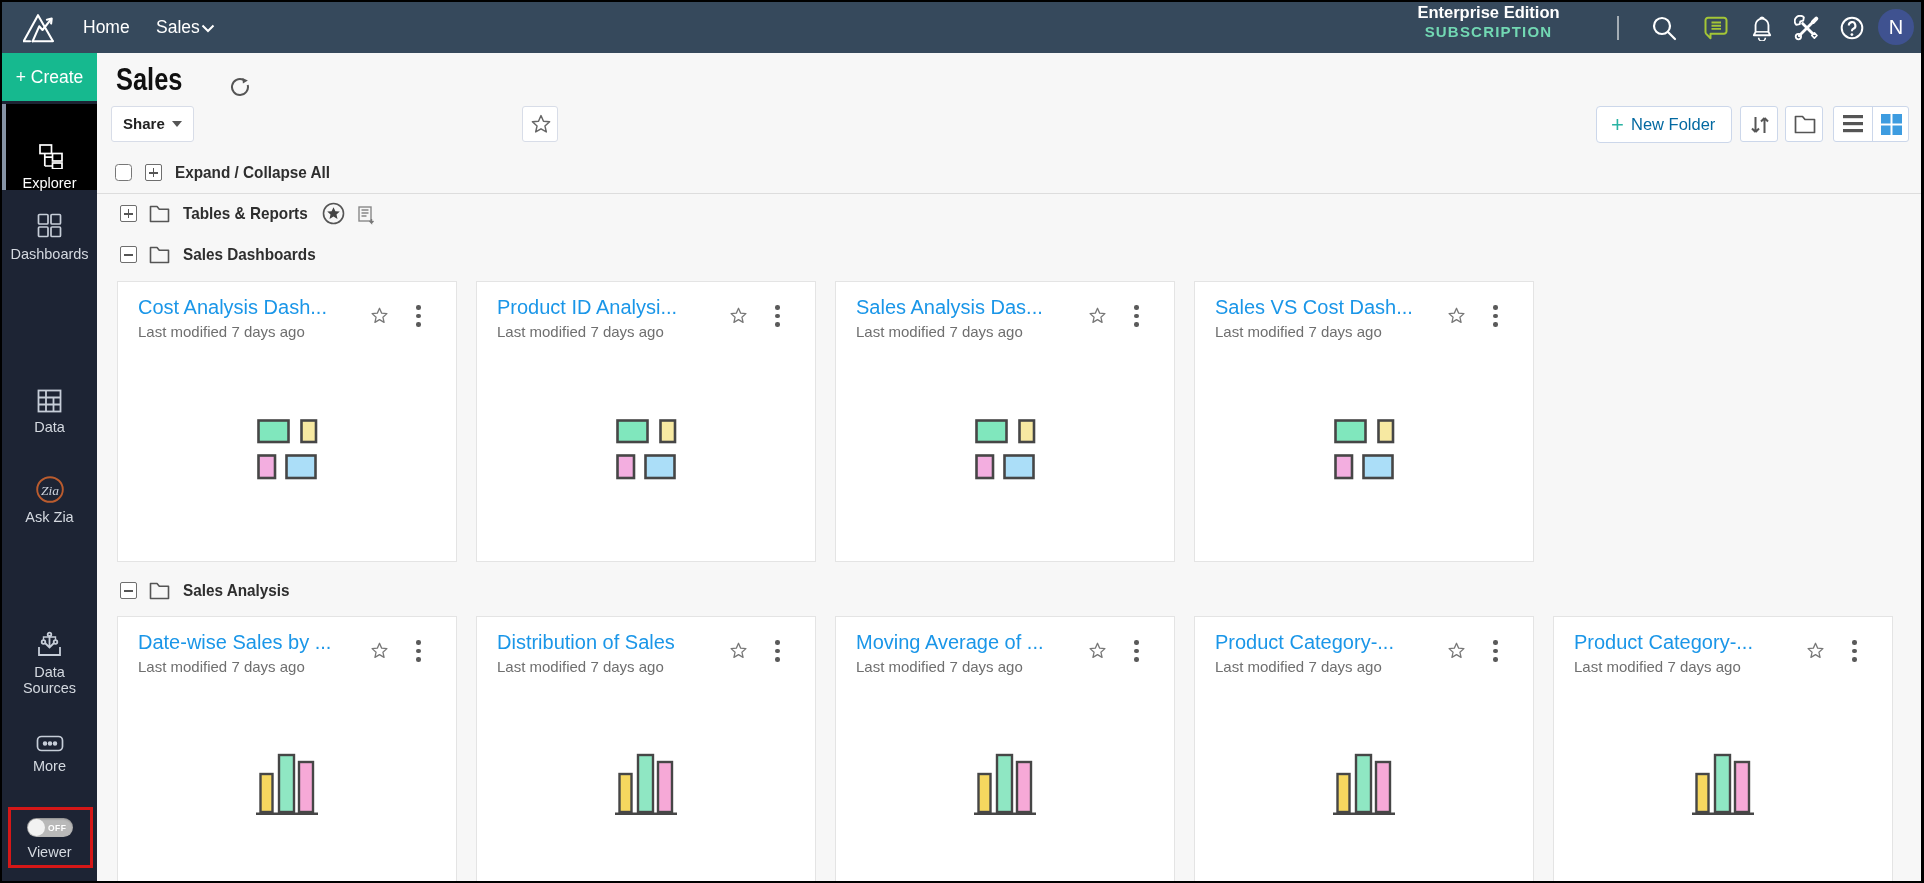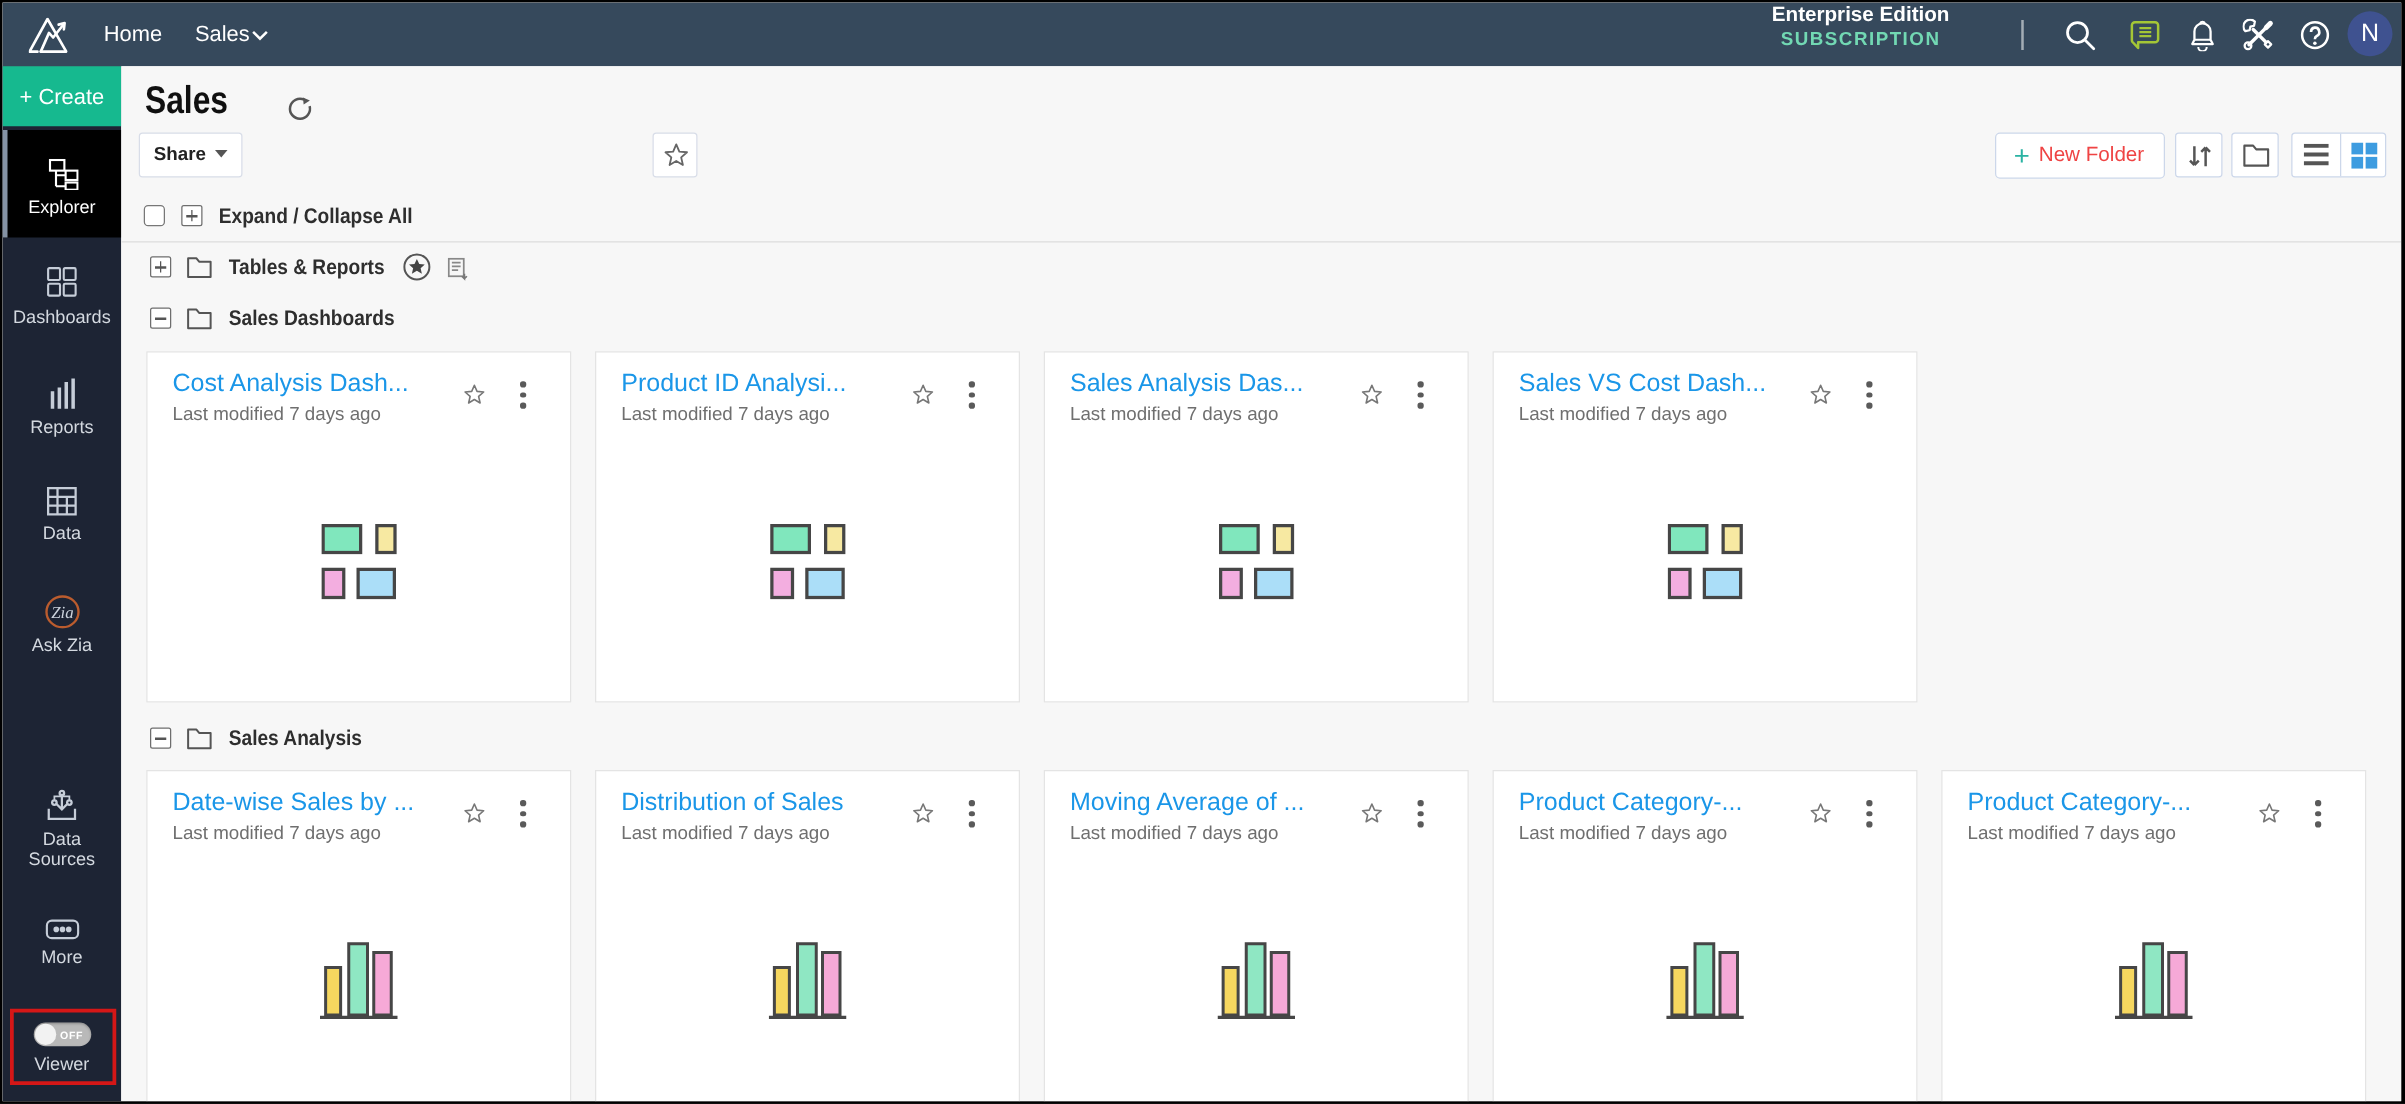--- a/index.html
+++ b/index.html
@@ -88,43 +88,37 @@
       </svg>
     <svg class="tbicon" style="left:1837px;" viewBox="0 0 26 26" fill="none" stroke="#fff" stroke-width="2">
         <circle cx="13" cy="13" r="10.3"></circle>
         <path d="M9.8 10.6 a3.3 3.5 0 1 1 4.6 3.2 q-1.5 0.7 -1.5 2.5" stroke-width="2.1"></path>
         <circle cx="12.9" cy="19.6" r="1.4" fill="#fff" stroke="none"></circle>
       </svg>
     <div class="avatar">N</div>
   </div>
   <div id="sidebar">
     <div class="create">+ Create</div>
-    <div class="sitem sel" style="top:51px; height:86px; padding-top:23px;">
+    <div class="sitem sel" style="top:51px; height:86px; padding-top:40px;">
       <svg width="26" height="25" viewBox="0 0 26 25" fill="none" stroke="#fff" stroke-width="1.7">
           <rect x="3" y="1" width="11.5" height="8.5"></rect>
           <rect x="15.5" y="9.5" width="9.5" height="7.5"></rect>
           <rect x="15.5" y="19" width="9.5" height="5.8"></rect>
           <path d="M7.8 9.5 V22 M7.8 13.2 H15.5 M7.8 22 H15.5"></path>
         </svg>
       Explorer
     </div>
     <div class="sitem" style="top:137px; height:84px; padding-top:23px;">
       <svg width="25" height="25" viewBox="0 0 25 25" fill="none" stroke="#c6cdd8" stroke-width="1.7" style="margin-bottom:8px;">
           <rect x="1.5" y="1.5" width="9.5" height="9.5" rx="1"></rect>
           <rect x="14" y="1.5" width="9.5" height="9.5" rx="1"></rect>
           <rect x="1.5" y="14" width="9.5" height="9.5" rx="1"></rect>
           <rect x="14" y="14" width="9.5" height="9.5" rx="1"></rect>
         </svg>
       Dashboards
-    </div>
-    <div class="sitem" style="top:221px; height:84px; padding-top:28px;">
-      <svg width="22" height="26" viewBox="0 0 22 26" fill="none" stroke="#c6cdd8" stroke-width="2.8">
-          <path d="M3 25 V11 M8.5 25 V8 M14 25 V3.5 M19.5 25 V0.8"></path>
-        </svg>
-      Reports
     </div>
     <div class="sitem" style="top:301px; height:86px; padding-top:35px;">
       <svg width="25" height="24" viewBox="0 0 25 24" fill="none" stroke="#c6cdd8" stroke-width="1.8">
           <rect x="1.5" y="1.5" width="22" height="21"></rect>
           <path d="M1.5 8.5 h22 M1.5 15.5 h22 M9 1.5 v21 M16.5 8.5 v14"></path>
         </svg>
       Data
     </div>
     <div class="sitem" style="top:381px; height:90px; padding-top:42px;">
       <svg width="28" height="27" viewBox="0 0 28 27" fill="none">
@@ -169,21 +163,21 @@
         <path d="M12.4 0.9 L17.9 3.4 L12.9 6.5 Z" fill="#555" stroke="none"></path>
       </svg>
     <div class="btn" style="left:14px; width:83px; font-size:15px; font-weight:bold; color:#222; text-align:center; line-height:34px;">Share <span style="display:inline-block; vertical-align:2px; margin-left:3px; width:0; height:0; border-left:5px solid transparent; border-right:5px solid transparent; border-top:6px solid #555;"></span></div>
     <div class="btn" style="left:425px; width:36px;">
       <svg style="position:absolute; left:7px; top:6px;" width="22" height="22" viewBox="0 0 24 24" fill="none" stroke="#666" stroke-width="1.6">
           <path d="M12 2.8 l2.7 6.2 6.7 .6 -5.1 4.5 1.5 6.6 -5.8 -3.5 -5.8 3.5 1.5 -6.6 -5.1 -4.5 6.7 -.6 z" stroke-linejoin="round"></path>
         </svg>
     </div>
     <div class="btn" style="left:1499px; width:136px; border-color:#ccd7ea; border-radius:4px; height:37px;">
       <span style="position:absolute; left:14px; top:5px; font-size:22px; color:#2ab3a3; font-weight:400;">+</span>
-      <span style="position:absolute; left:34px; top:8px; font-size:16.5px; color:#ef4444;">New Folder</span>
+      <span style="position:absolute; left:34px; top:8px; font-size:16.5px; color:#0369a1;">New Folder</span>
     </div>
     <div class="btn" style="left:1643px; width:38px; border-color:#ccd7ea;">
       <svg style="position:absolute; left:8px; top:7px;" width="22" height="22" viewBox="0 0 22 22" fill="none" stroke="#555" stroke-width="2">
           <path d="M6.5 3 V18 M6.5 18 L3 14.5 M6.5 18 L10 14.5" transform="translate(0,0)"></path>
           <path d="M15.5 19 V4 M15.5 4 L12 7.5 M15.5 4 L19 7.5"></path>
         </svg>
     </div>
     <div class="btn" style="left:1688px; width:38px; border-color:#ccd7ea;">
       <svg style="position:absolute; left:8px; top:8px;" width="22" height="19" viewBox="0 0 22 19" fill="none" stroke="#555" stroke-width="1.7">
           <path d="M1.5 17.5 V1.5 h7 l2.5 3 h9.5 v13 z" stroke-linejoin="round"></path>

